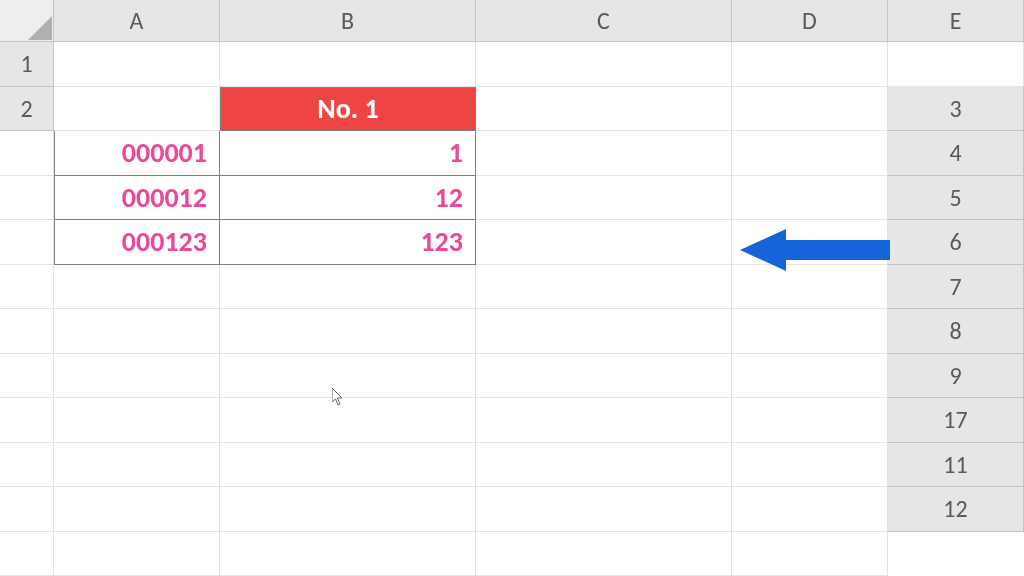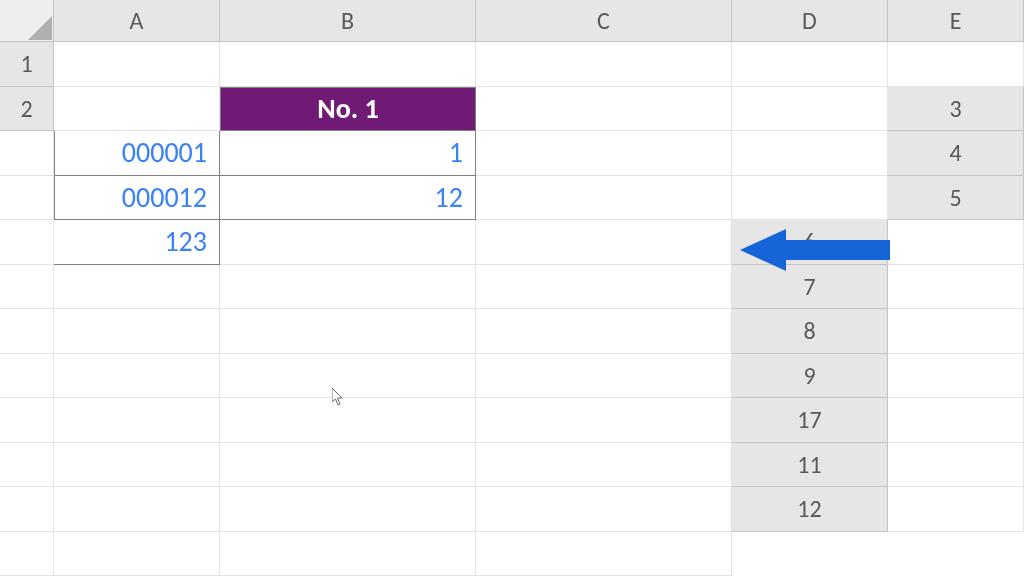--- a/index.html
+++ b/index.html
@@ -50,38 +50,38 @@
       border-right: 1px solid #e3e3e3;
       border-bottom: 1px solid #e3e3e3;
       display: flex;
       align-items: center;
       font-size: 28px;
       color: #1a1a1a;
       padding: 0 8px;
       background: #ffffff;
     }
     .th-cell {
-      background: #701a75;
+      background: #ef4444;
       color: #ffffff;
       font-weight: 700;
       justify-content: center;
       font-size: 28px;
       border-right: 1px solid #808080;
       border-bottom: 1px solid #808080;
       border-top: 1px solid #808080;
     }
     .th-left { border-left: 1px solid #808080; }
     .data-cell {
       justify-content: flex-end;
       padding-right: 12px;
       border-right: 1px solid #808080;
       border-bottom: 1px solid #808080;
       font-size: 28px;
-      font-weight: 400;
-      color: #3b82f6;
+      font-weight: 700;
+      color: #ec4899;
     }
     .data-left { border-left: 1px solid #808080; }
     .arrow {
       position: absolute;
       left: 740px;
       top: 229px;
       width: 150px;
       height: 42px;
       pointer-events: none;
     }
@@ -128,20 +128,21 @@
 
   <div class="row-header">4</div>
   <div class="cell"></div>
   <div class="cell data-cell data-left">000012</div>
   <div class="cell data-cell">12</div>
   <div class="cell"></div>
   <div class="cell"></div>
 
   <div class="row-header">5</div>
   <div class="cell"></div>
+  <div class="cell data-cell data-left">000123</div>
   <div class="cell data-cell">123</div>
   <div class="cell"></div>
   <div class="cell"></div>
 
   <div class="row-header">6</div>
   <div class="cell"></div>
   <div class="cell"></div>
   <div class="cell"></div>
   <div class="cell"></div>
   <div class="cell"></div>

